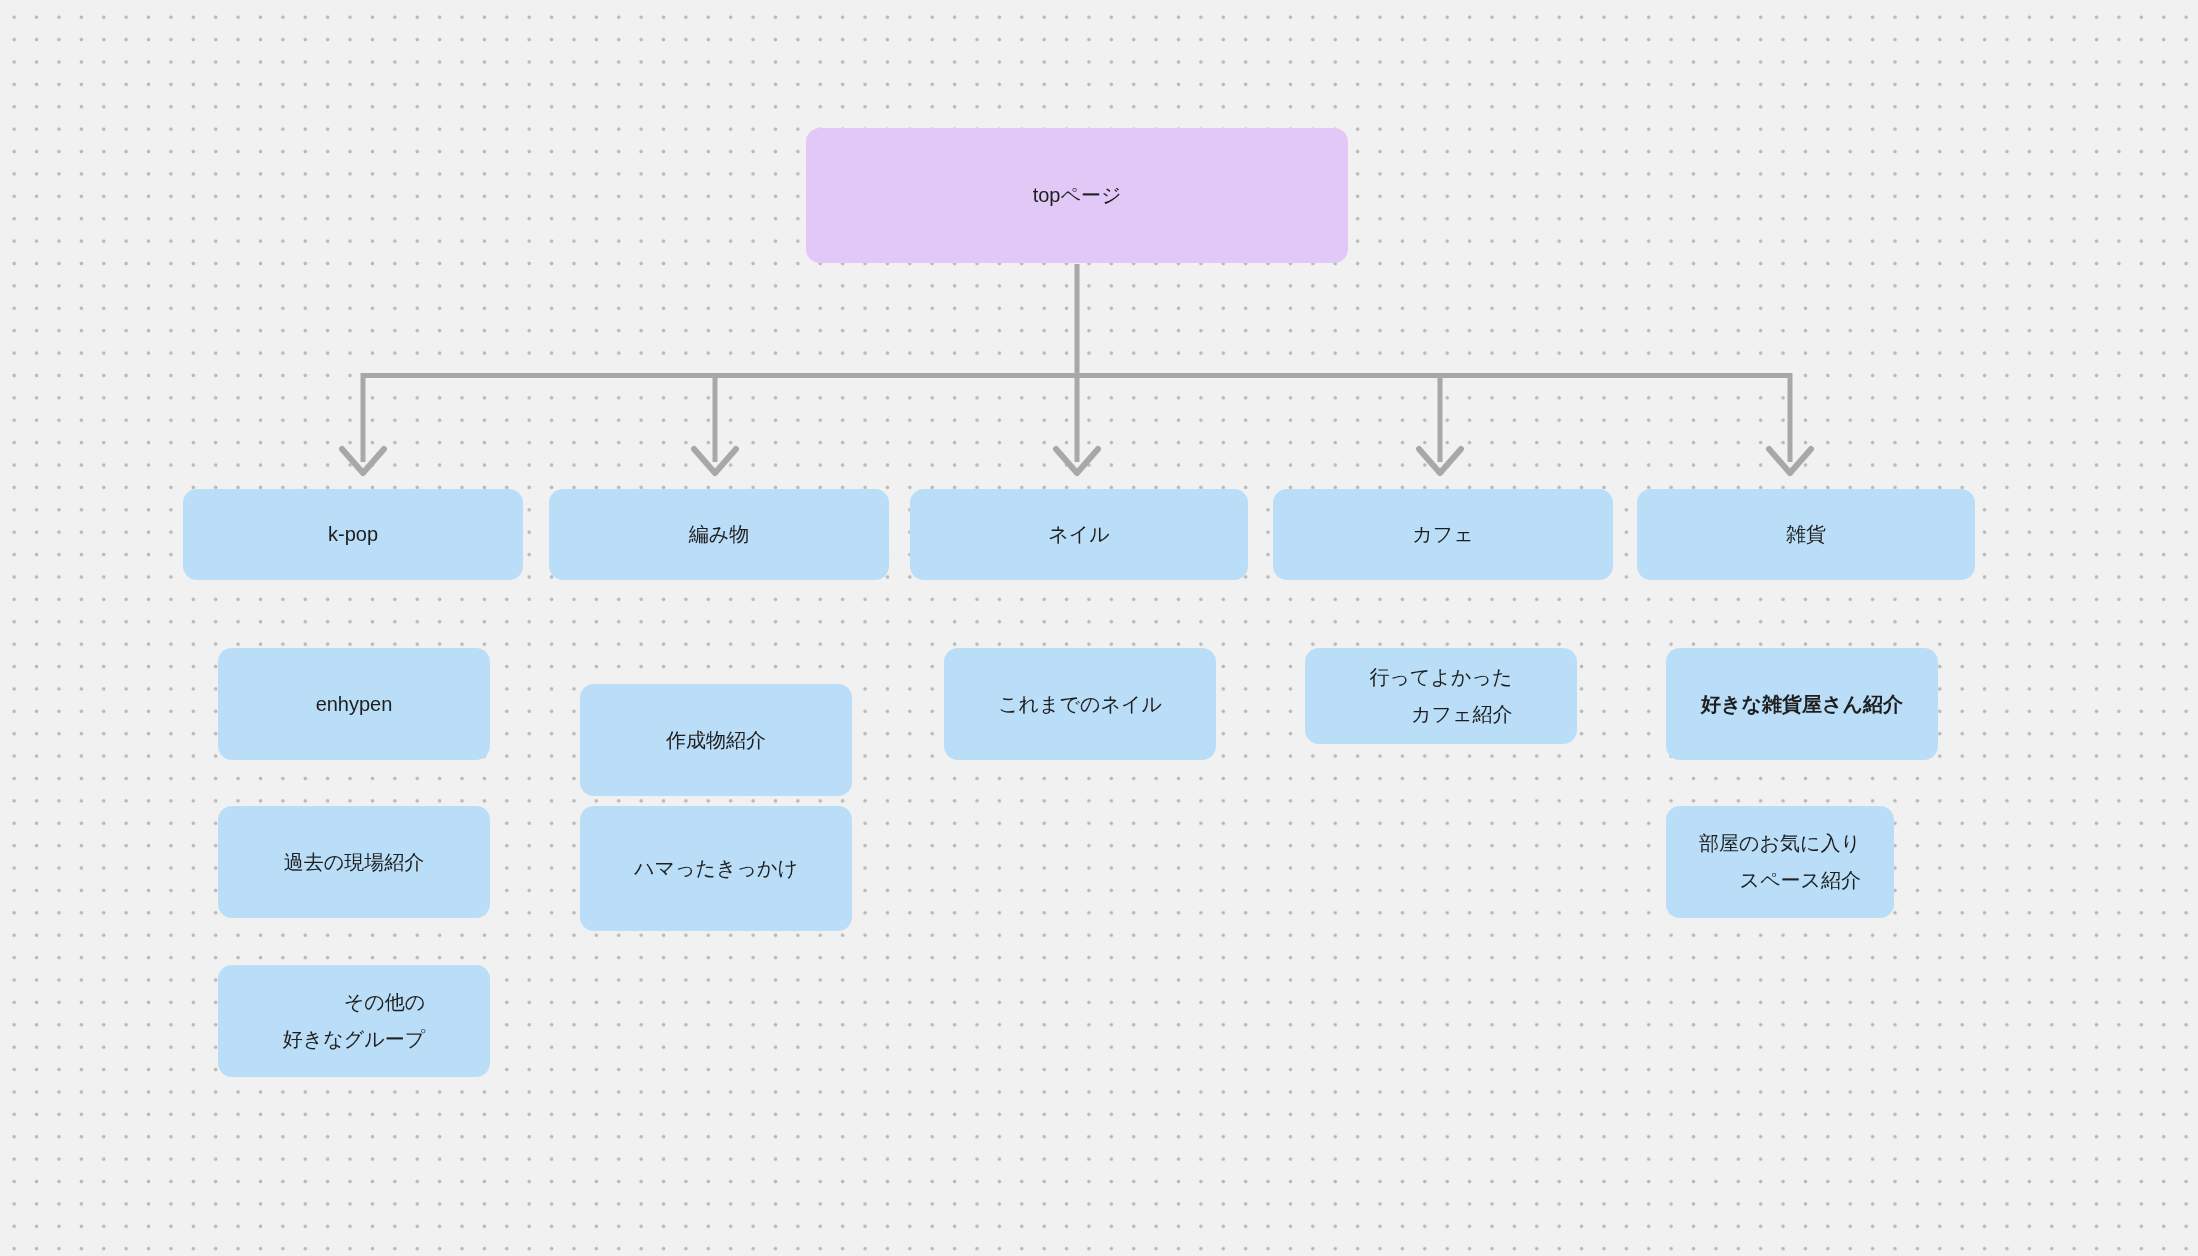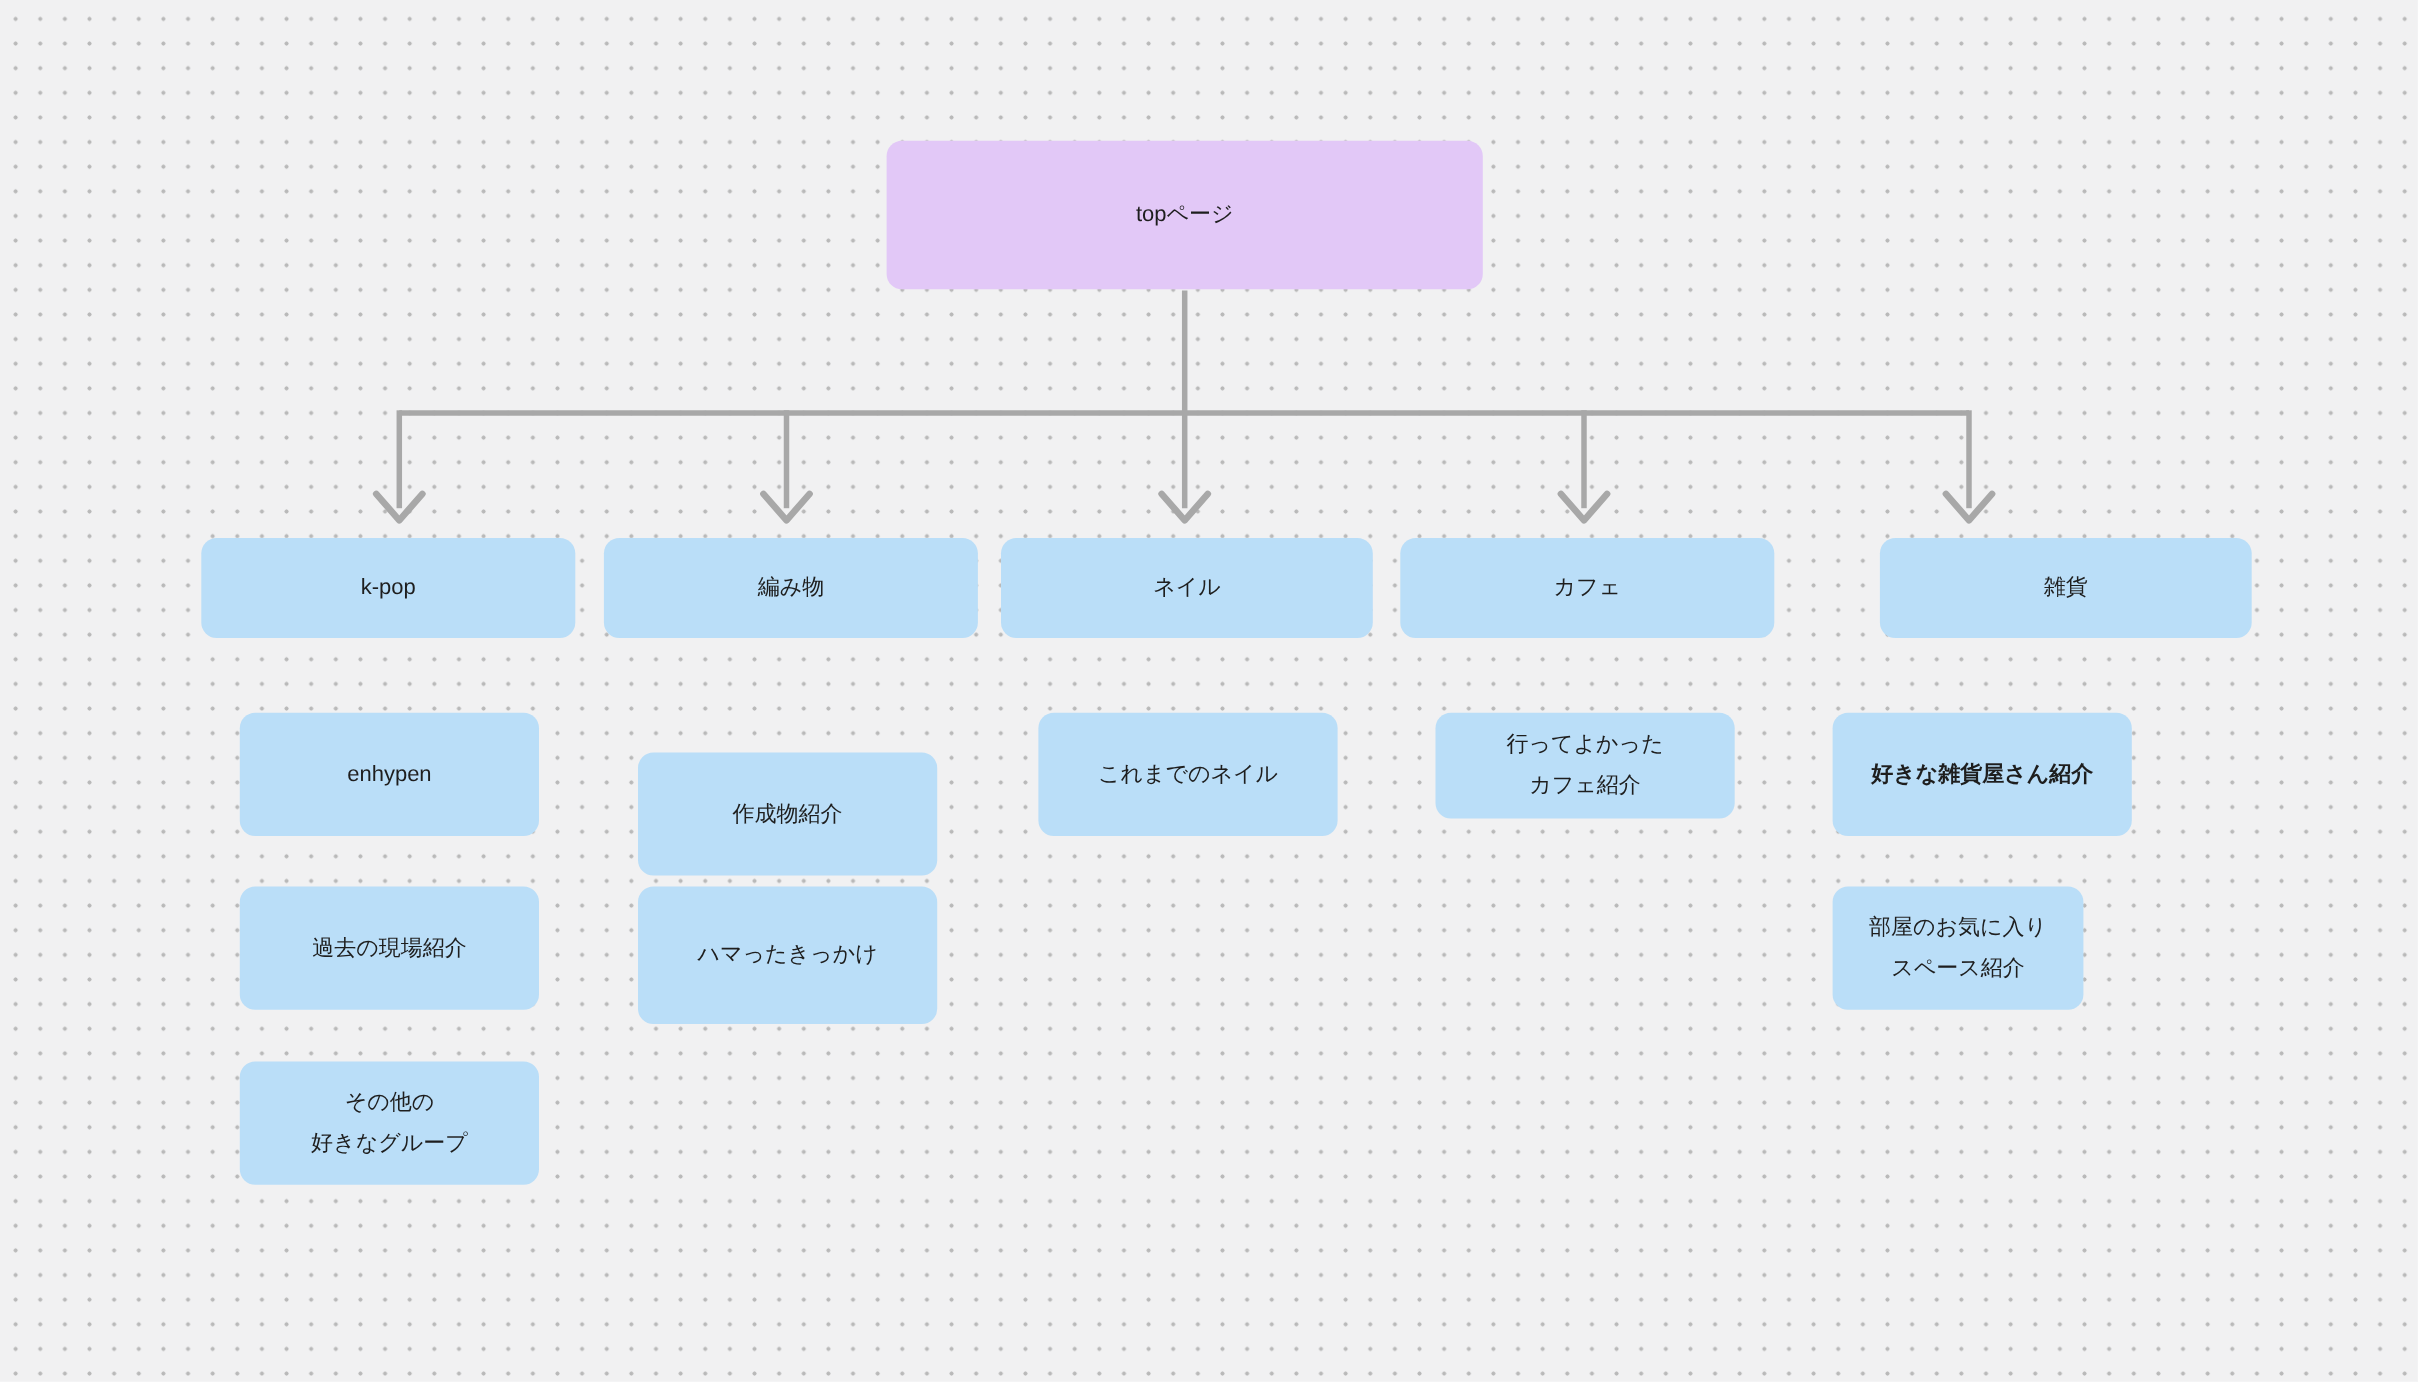--- a/index.html
+++ b/index.html
@@ -53,20 +53,21 @@
     line-height: 37px;
     white-space: pre-line;
     box-sizing: border-box;
     cursor: default;
   }
   .node-root {
     background: #e2c8f7;
   }
   .node-l1, .node-l2 {
     background: #badef8;
+    text-align: right;
   }
   .node-label {
     display: block;
     white-space: pre-line;
   }
 </style>
 </head>
 <body>
 
 <div class="canvas">
@@ -108,21 +109,21 @@
   </div>
   <div class="node node-l1" style="left:549px; top:489px; width:340px; height:91px;">
     <span class="node-label">編み物</span>
   </div>
   <div class="node node-l1" style="left:910px; top:489px; width:338px; height:91px;">
     <span class="node-label">ネイル</span>
   </div>
   <div class="node node-l1" style="left:1273px; top:489px; width:340px; height:91px;">
     <span class="node-label">カフェ</span>
   </div>
-  <div class="node node-l1" style="left:1709px; top:489px; width:338px; height:91px;">
+  <div class="node node-l1" style="left:1637px; top:489px; width:338px; height:91px;">
     <span class="node-label">雑貨</span>
   </div>
 
   <div class="node node-l2" style="left:218px; top:648px; width:272px; height:112px;">
     <span class="node-label">enhypen</span>
   </div>
   <div class="node node-l2" style="left:580px; top:648px; width:272px; height:112px;margin-top:36px;">
     <span class="node-label">作成物紹介</span>
   </div>
   <div class="node node-l2" style="left:944px; top:648px; width:272px; height:112px;">

